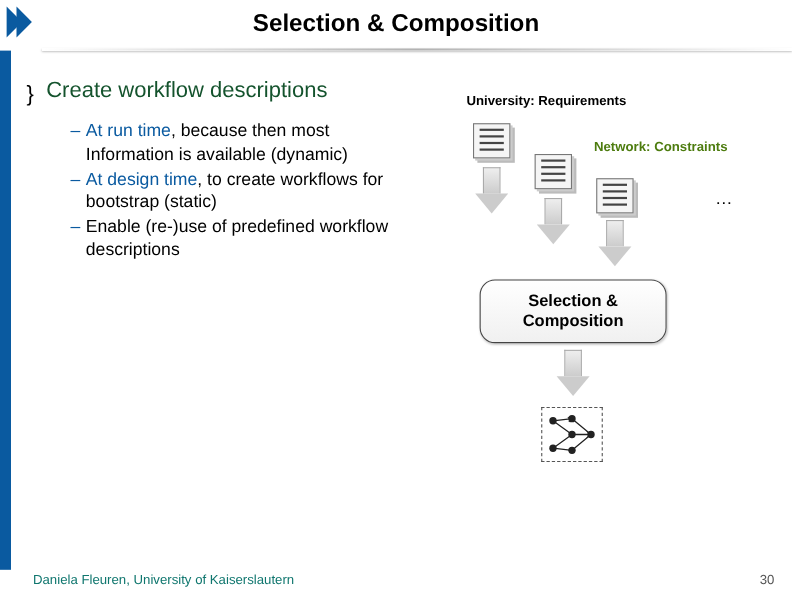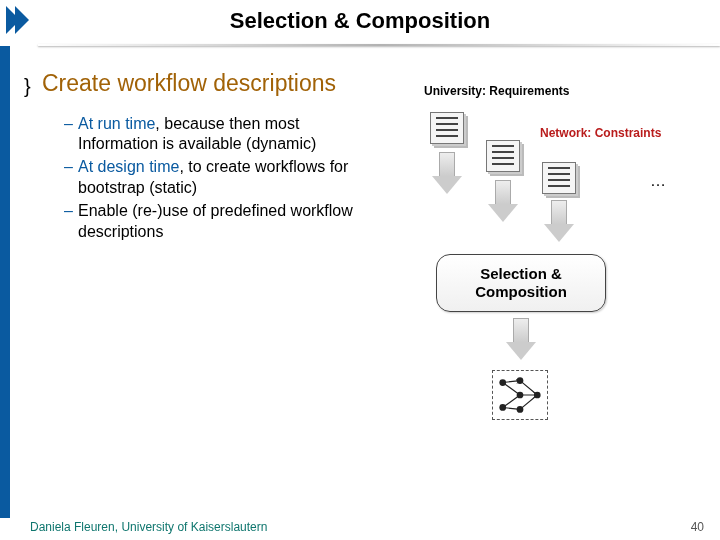--- a/index.html
+++ b/index.html
@@ -8,29 +8,29 @@
   .header { position: relative; height: 46px; }
   .title { position: absolute; top: 8px; left: 0; right: 0; text-align: center; font-size: 22px; font-weight: bold; color: #000; }
   .logo-arrows { position: absolute; top: 6px; left: 6px; }
   .tri { display: inline-block; width: 0; height: 0; border-top: 14px solid transparent; border-bottom: 14px solid transparent; border-left: 14px solid #0a5aa0; margin-right: -5px; }
   .header-line { position: absolute; top: 44px; left: 38px; right: 0; height: 2px; background: linear-gradient(to right, rgba(0,0,0,0), rgba(0,0,0,0.3), rgba(0,0,0,0)); box-shadow: 0 1px 2px rgba(0,0,0,0.3); }
   
   .blue-bar { position: absolute; top: 46px; left: 0; width: 10px; height: 472px; background: #0a5aa0; }
   
   .content { position: absolute; top: 70px; left: 34px; width: 340px; }
   .brace { position: absolute; left: -10px; top: 5px; font-size: 20px; color: #000; }
-  .heading { font-size: 23px; color: #a16207; margin-left: 8px; line-height: 1.2; }
+  .heading { font-size: 20px; color: #14532d; margin-left: 8px; line-height: 1.2; }
   .sub-list { margin-top: 16px; margin-left: 30px; }
   .sub-item { font-size: 16px; color: #000; line-height: 1.3; margin-bottom: 2px; position: relative; padding-left: 14px; }
   .sub-item::before { content: "–"; position: absolute; left: 0; color: #0a5aa0; }
   .accent { color: #0a5aa0; }
   
   .diagram { position: absolute; top: 84px; left: 420px; width: 280px; }
   .lbl-app { font-size: 12px; font-weight: bold; color: #000; text-align: left; margin-left: 4px; }
-  .lbl-net { font-size: 12px; font-weight: bold; color: #b91c1c; position: absolute; top: 42px; left: 120px; }
+  .lbl-net { font-size: 12px; font-weight: bold; color: #4d7c0f; position: absolute; top: 42px; left: 120px; }
   .ellipsis { position: absolute; top: 88px; left: 230px; font-size: 16px; color: #000; }
   
   .doc-icon { position: absolute; width: 34px; height: 32px; border: 1px solid #777; background: #f5f5f5; box-shadow: 2px 2px 0 #ccc, 4px 4px 0 #bbb; }
   .doc-icon .ln { height: 2px; background: #444; margin: 4px 5px 0 5px; }
   .doc1 { top: 28px; left: 10px; }
   .doc2 { top: 56px; left: 66px; }
   .doc3 { top: 78px; left: 122px; }
   
   .down-arrow { position: absolute; width: 30px; height: 44px; }
   .down-arrow .shaft { width: 16px; height: 24px; margin: 0 auto; background: linear-gradient(to bottom, #eee, #ccc); border: 1px solid #aaa; border-bottom: none; }
@@ -133,13 +133,13 @@
       <circle cx="28" cy="40" r="3.5" fill="#222"></circle>
       <circle cx="46" cy="25" r="3.5" fill="#222"></circle>
       <path d="M10 12 L28 10 M10 12 L28 25 M10 38 L28 25 M10 38 L28 40 M28 10 L46 25 M28 25 L46 25 M28 40 L46 25" stroke="#222" stroke-width="1.2" fill="none"></path>
       <path d="M24 9 L28 10 L25 13" fill="none" stroke="#222" stroke-width="1"></path>
       <path d="M42 22 L46 25 L42 28" fill="none" stroke="#222" stroke-width="1"></path>
     </svg>
   </div>
 </div>
 
 <div class="footer-author">Daniela Fleuren, University of  Kaiserslautern</div>
-<div class="footer-page">40</div>
+<div class="footer-page">30</div>
 
 </body></html>

